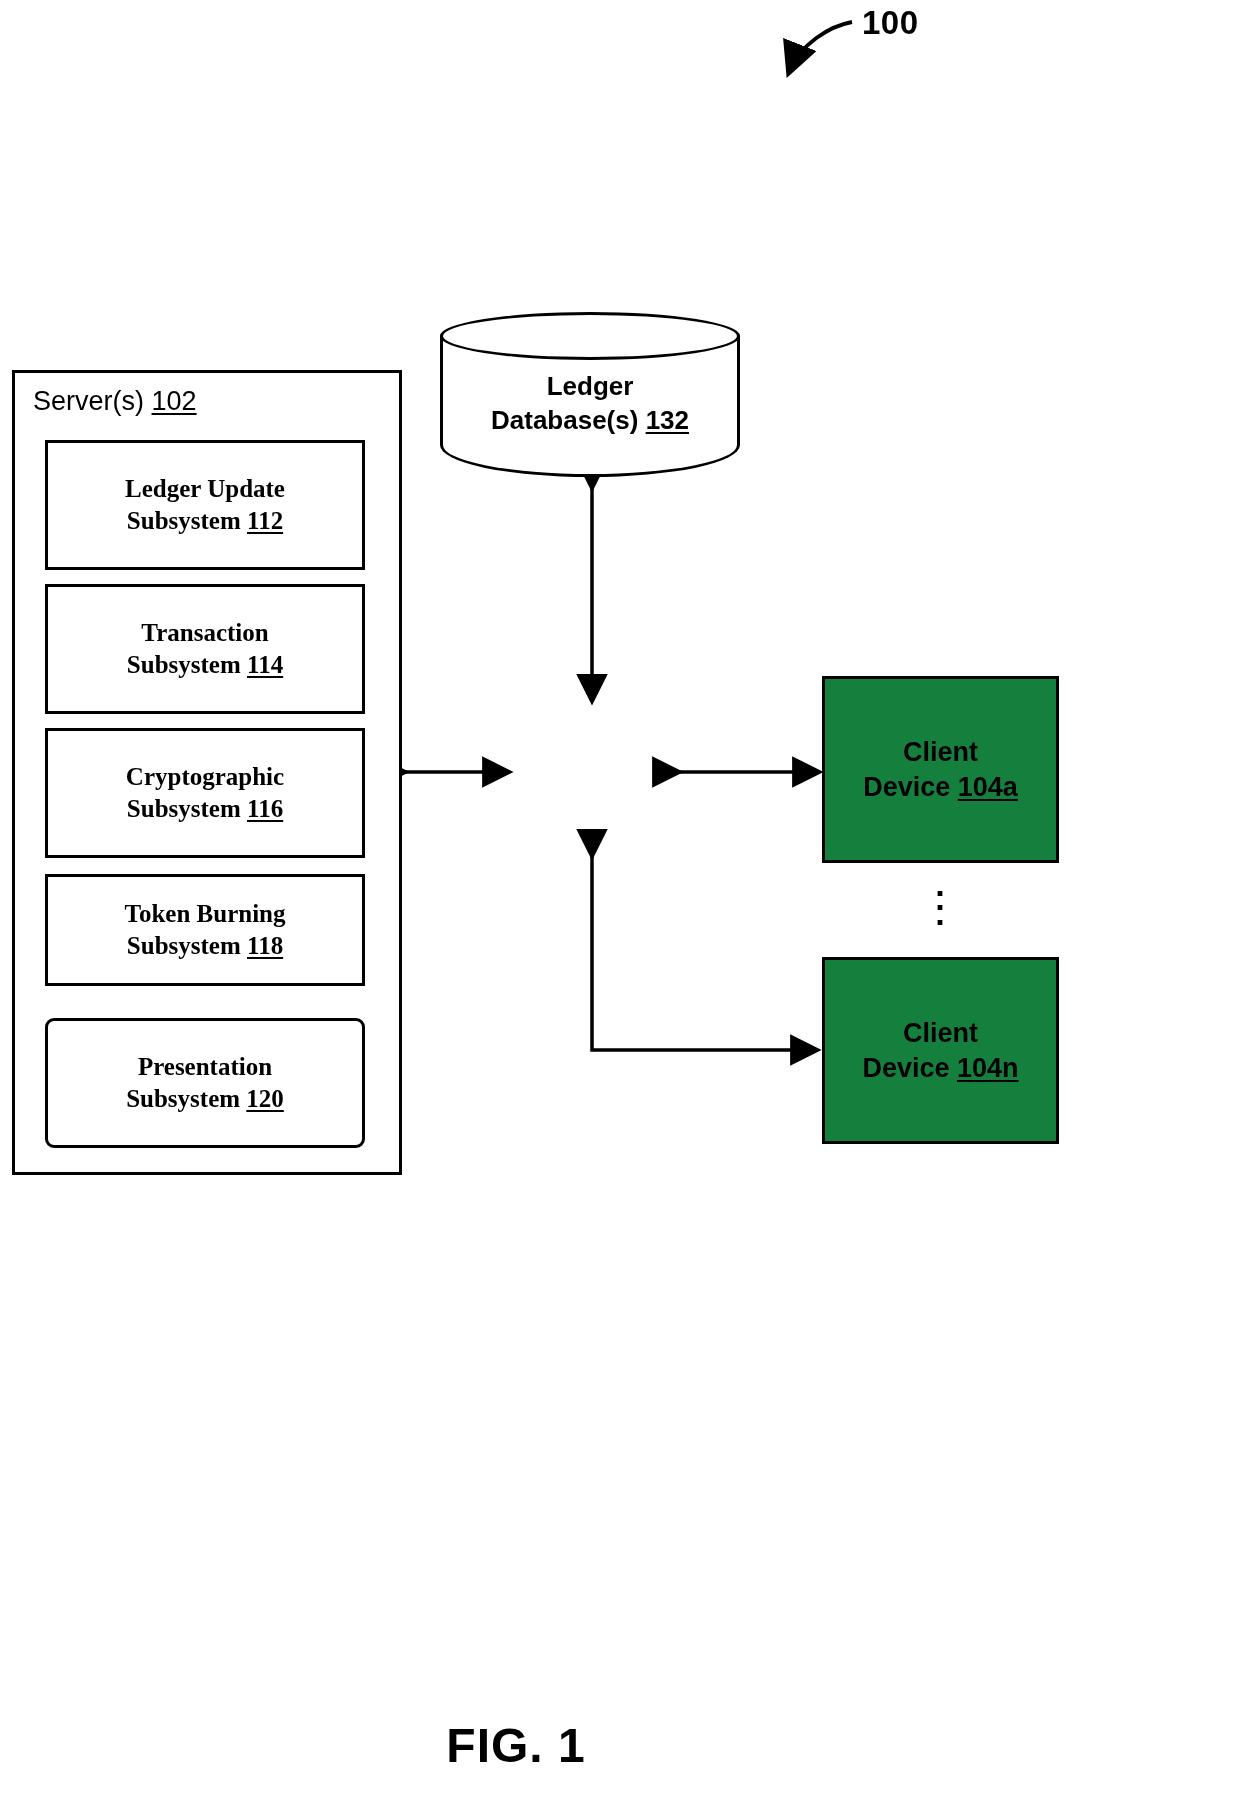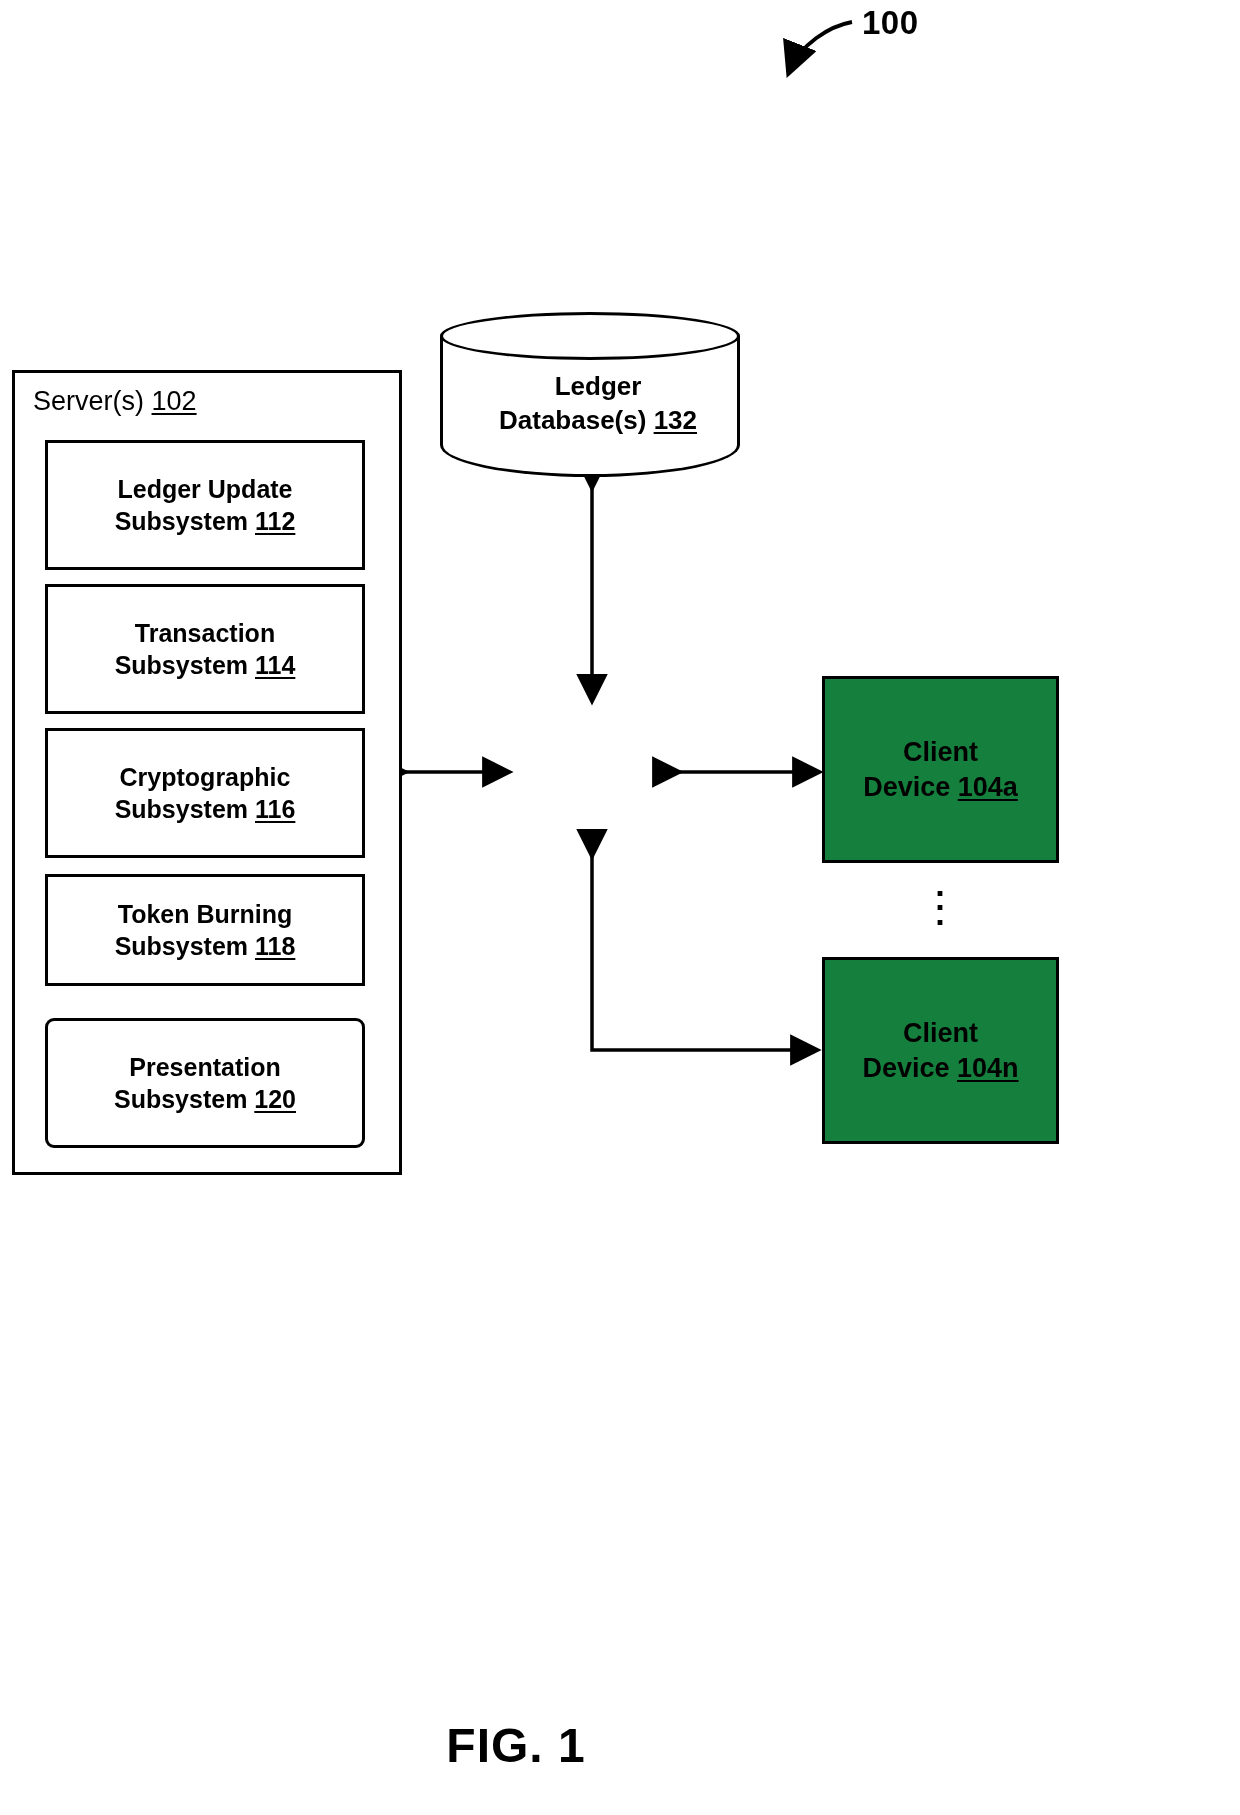--- a/index.html
+++ b/index.html
@@ -65,20 +65,21 @@
 
   
   .subsystem {
     box-sizing: border-box;
     border: 3px solid #000;
     background: #fff;
     position: absolute;
     left: 45px;
     width: 320px;
     font-size: 25px;
+    font-family: Liberation Serif, serif;
   }
 
   
   #db-wrap {
     left: 440px;
     top: 312px;
     width: 300px;
     height: 165px;
   }
   #db-body {
@@ -100,21 +101,21 @@
     top: 0;
     width: 300px;
     height: 48px;
     box-sizing: border-box;
     border: 3px solid #000;
     border-radius: 50%;
     background: #fff;
   }
   #db-label {
     position: absolute;
-    left: 8px;
+    left: 0;
     top: 58px;
     width: 300px;
     text-align: center;
     font-size: 26px;
     font-weight: bold;
     line-height: 1.3;
   }
 
   
   #cloud-wrap {

